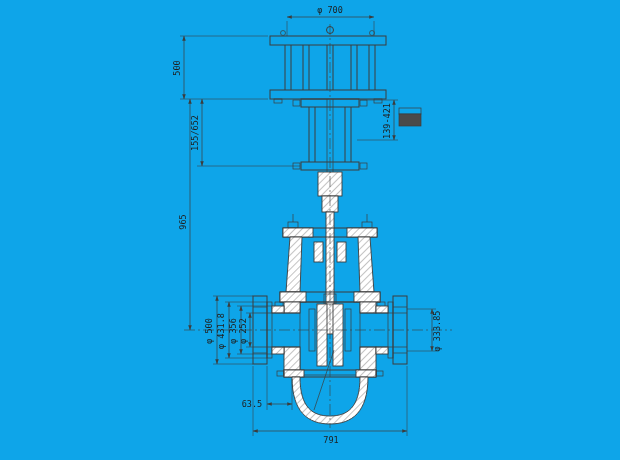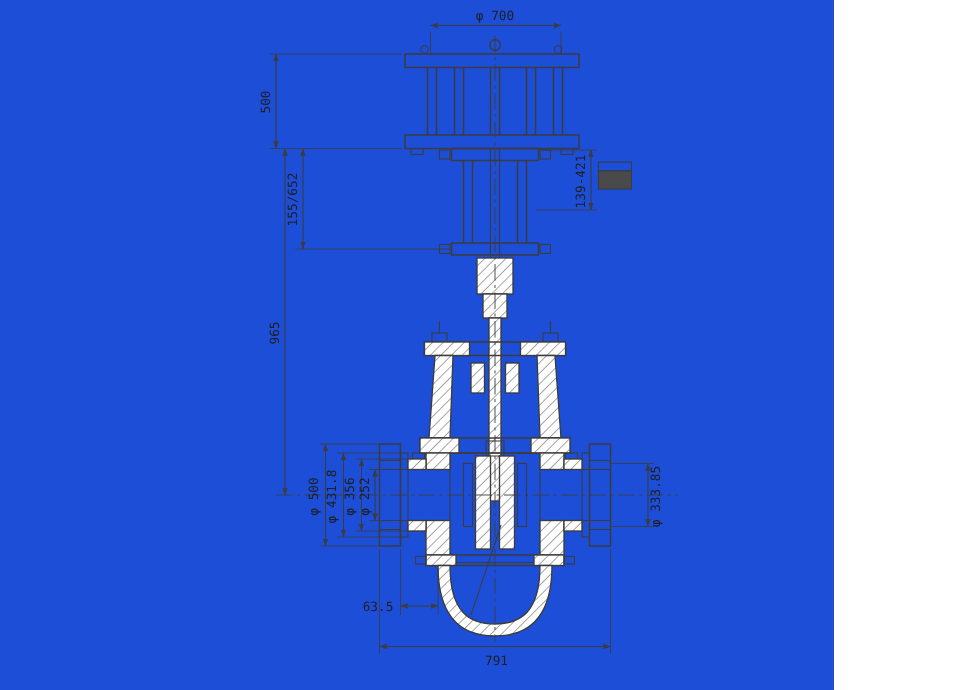--- a/index.html
+++ b/index.html
@@ -3,21 +3,21 @@
 <meta charset="utf-8">
 <style>
   :root { --line-color: #3c3c3c; }
   html, body {
     margin: 0; padding: 0;
     width: 640px; height: 460px;
     background: #ffffff;
     overflow: hidden;
     font-family: "DejaVu Sans Mono", monospace;
   }
-  .stage { width: 556px; height: 460px; background: #1d4ed8; }
+  .stage { width: 620px; height: 460px; background: #0ea5e9; }
   svg { display: block; }
   .ln   { stroke: var(--line-color); stroke-width: 1; fill: none; }
   .thin { stroke: var(--line-color); stroke-width: 0.7; fill: none; }
   .hatch { fill: url(#hatch); stroke: var(--line-color); stroke-width: 0.9; }
   .cl  { stroke: var(--line-color); stroke-width: 0.6; fill: none; stroke-dasharray: 11 3 2 3; }
   .dim { stroke: var(--line-color); stroke-width: 0.7; fill: none; }
   .ext { stroke: var(--line-color); stroke-width: 0.55; fill: none; }
   text {
     font-family: "DejaVu Sans Mono", monospace;
     font-size: 8.5px;

